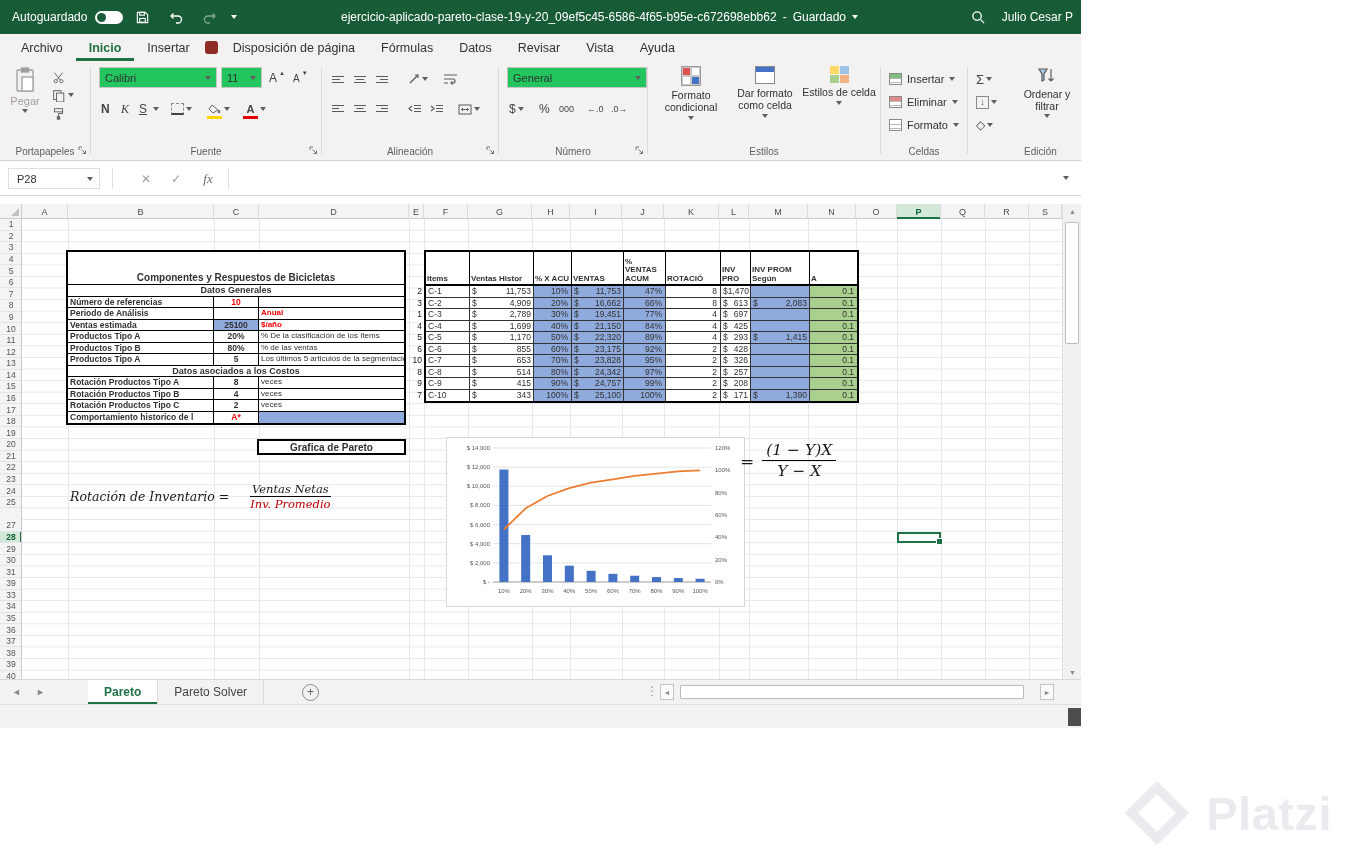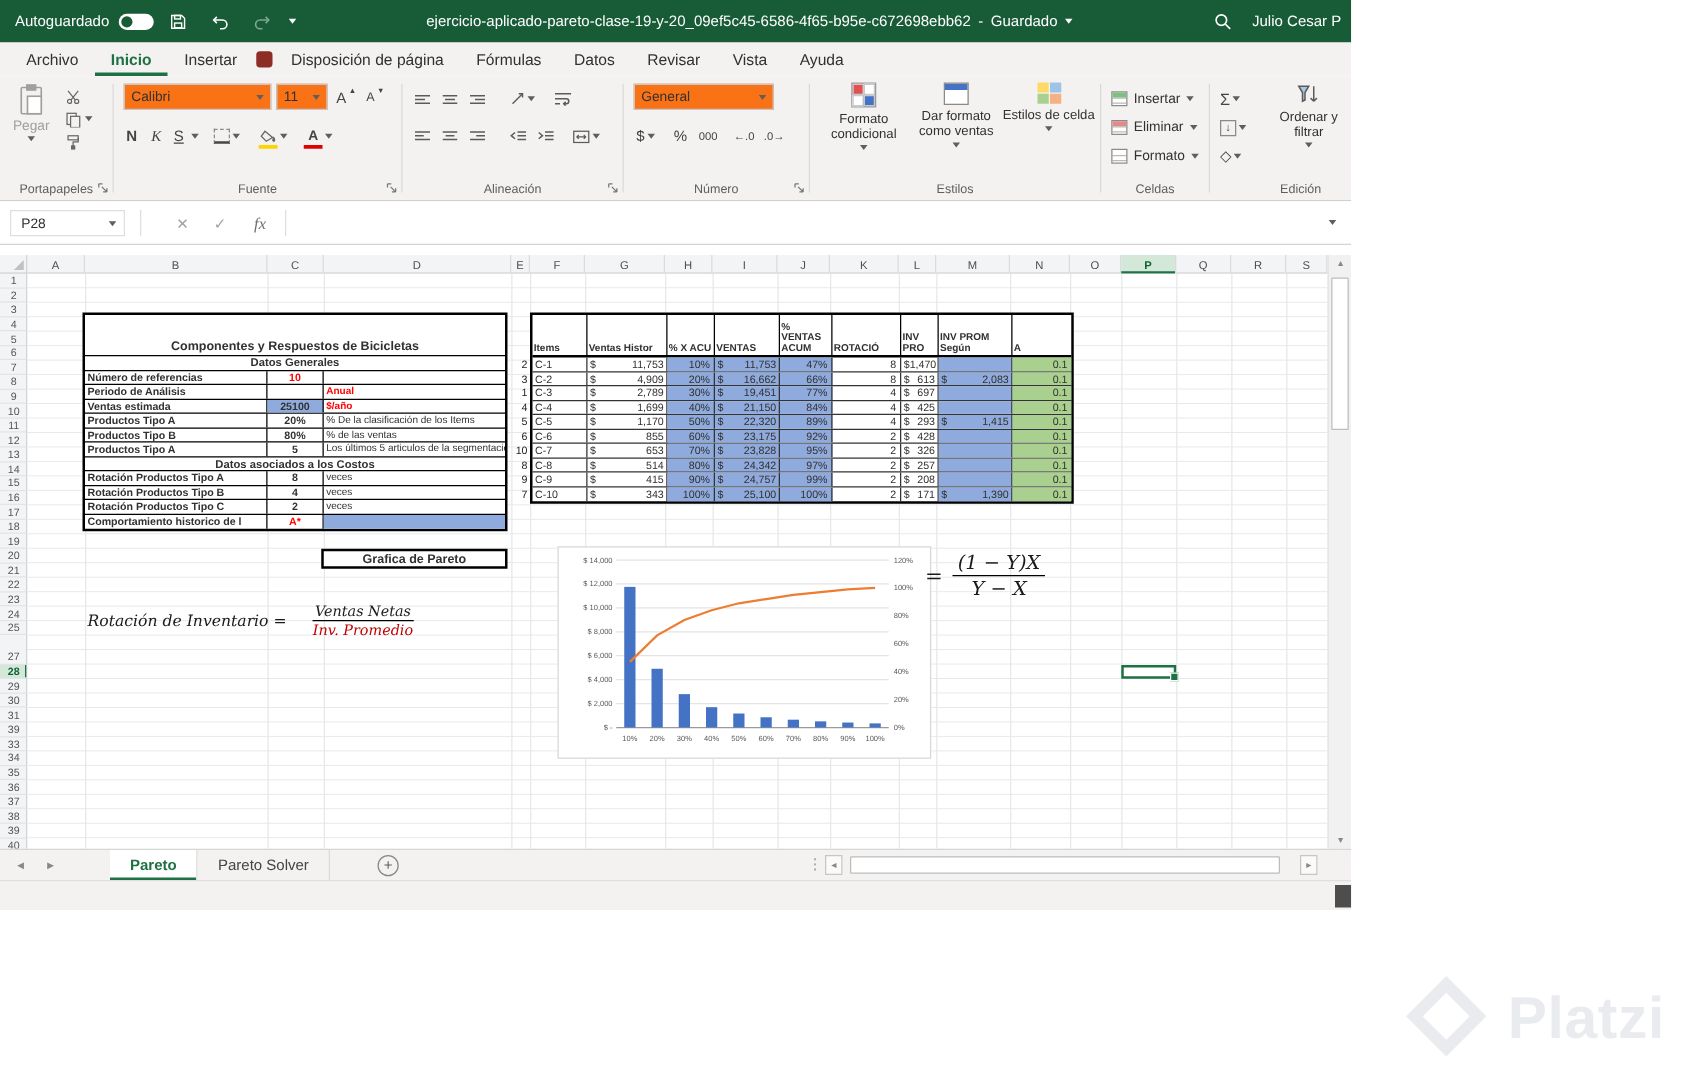--- a/index.html
+++ b/index.html
@@ -32,21 +32,21 @@
 
   
   .ribbon{position:absolute;top:61px;left:0;width:1081px;height:100px;background:#f3f2f1;border-bottom:1px solid #d1cfcd}
   .group{position:absolute;top:0;height:100%}
   .glabel{position:absolute;bottom:3px;left:0;right:0;text-align:center;font-size:10px;color:#605e5c;white-space:nowrap}
   .gsep{position:absolute;top:6px;bottom:6px;width:1px;background:#dcdad8}
   .launcher{position:absolute;right:3px;bottom:5px;width:10px;height:10px}
   .bigbtn{position:absolute;display:flex;flex-direction:column;align-items:center;gap:2px;padding-top:4px;font-size:11px;color:#323130}
   .bigbtn.disabled{color:#a19f9d}
   .minibtn{position:absolute;display:flex;align-items:center;gap:3px;height:16px}
-  .combo{position:absolute;height:21px;background:#f97316;border:1px solid #c8c6c4;font-size:11px;
+  .combo{position:absolute;height:21px;background:#22c55e;border:1px solid #c8c6c4;font-size:11px;
          display:flex;align-items:center;padding:0 5px;gap:12px;color:#323130}
   .combo .chev{margin-left:auto}
   .sbtn{position:absolute;height:20px;display:flex;align-items:center;gap:2px;font-size:12px;color:#444}
   .sbtn .tiny{font-size:6px;line-height:1;align-self:flex-start;margin-top:2px}
   .b-bold{font-weight:bold}.b-ital{font-style:italic;font-family:"Liberation Serif",serif}.b-und{text-decoration:underline}
   .colorbar{position:absolute;left:0;right:0;bottom:-3px;height:3px}
   .iconbox{position:relative;width:15px;height:14px;display:flex;align-items:center;justify-content:center;font-size:11px;color:#444}
   .stylebtn{position:absolute;top:5px;width:74px;display:flex;flex-direction:column;align-items:center;gap:3px;
             font-size:10.5px;line-height:1.15;text-align:center;color:#323130}
   .cellbtn{position:absolute;left:8px;display:flex;align-items:center;gap:5px;font-size:11px;height:20px;color:#323130}
@@ -381,21 +381,21 @@
         <div class="glabel">Alineación</div>
         <div class="launcher">
           <svg class="ui" width="10" height="10" viewBox="0 0 10 10" fill="none" stroke="#777" stroke-width="1">
               <path d="M2 2h3M2 2v3M4.5 4.5L8.5 8.5M8.5 8.5v-3M8.5 8.5h-3"></path>
             </svg>
         </div>
       </div>
       <div class="gsep" style="left:498px"></div>
 
       <div class="group" style="left:499px;width:148px">
-        <div class="combo" style="left:8px;top:6px;width:112px">
+        <div class="combo" style="left:8px;top:6px;width:140px">
           <span>General</span>
           <span class="chev"></span>
         </div>
         <div class="sbtn" style="left:10px;top:38px">
           <span>$</span>
           <span class="chev"></span>
         </div>
         <div class="sbtn" style="left:40px;top:38px">
           <span>%</span>
         </div>
@@ -419,21 +419,21 @@
               <i style="background:#e05252"></i>
               <i style="background:#fff"></i>
               <i style="background:#fff"></i>
               <i style="background:#4472c4"></i>
             </span>
           <span>Formato condicional</span>
           <span class="chev"></span>
         </div>
         <div class="stylebtn" style="left:80px">
           <span class="ft-icon"></span>
-          <span>Dar formato como ventas</span>
+          <span>Dar formato como celda</span>
           <span class="chev"></span>
         </div>
         <div class="stylebtn" style="left:154px">
           <span class="cs-icon">
               <i style="background:#ffd966"></i>
               <i style="background:#9dc3e6"></i>
               <i style="background:#a9d08e"></i>
               <i style="background:#f4b183"></i>
             </span>
           <span>Estilos de celda</span>

